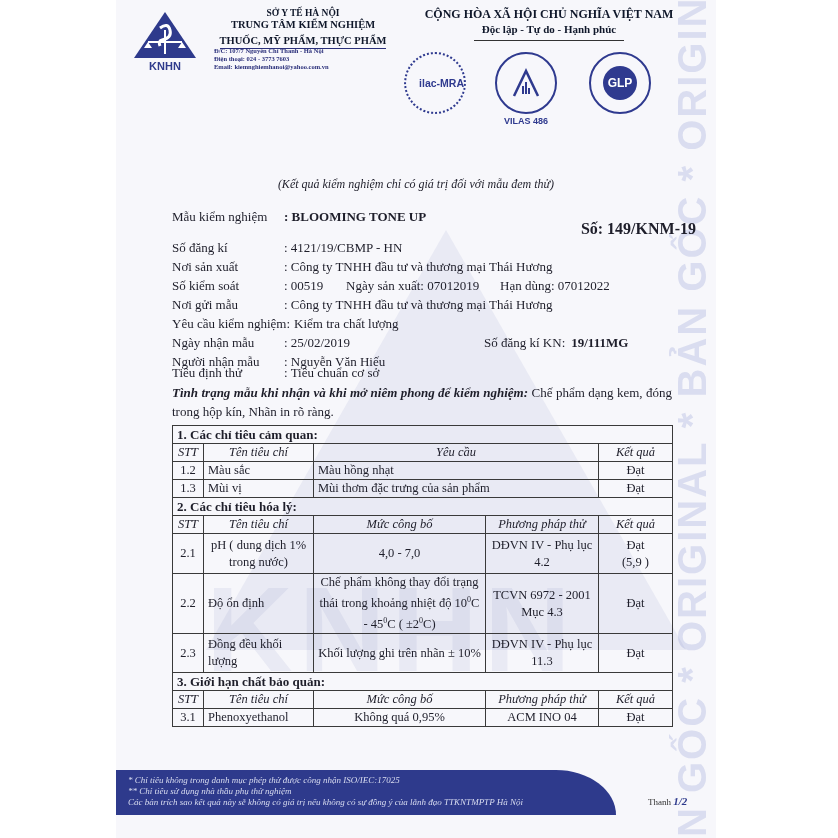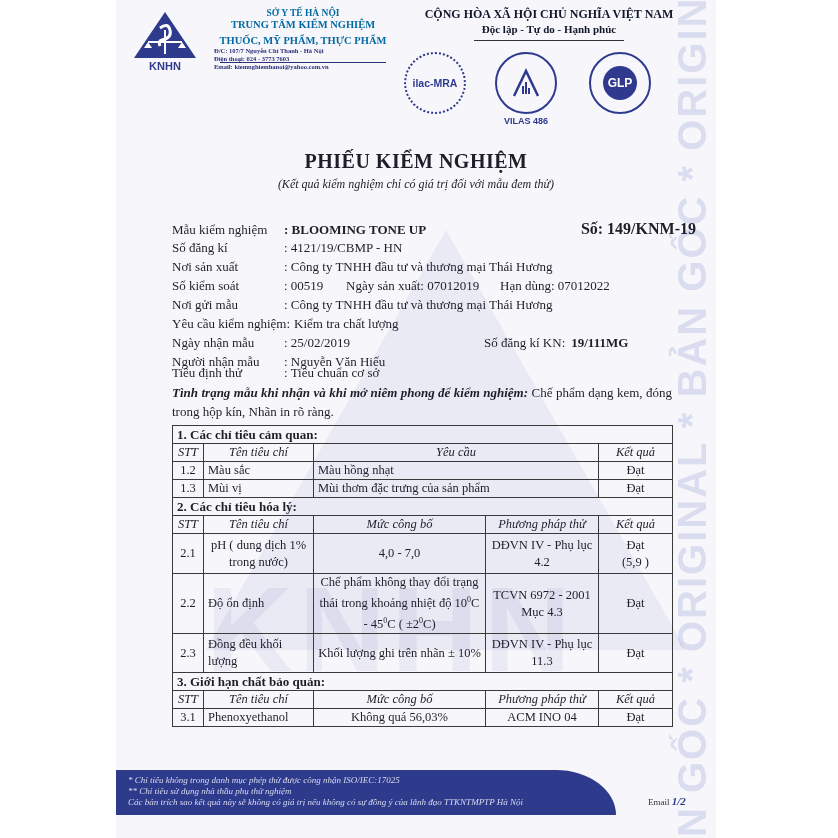--- a/index.html
+++ b/index.html
@@ -13,33 +13,33 @@
             border-left:240px solid transparent; border-right:240px solid transparent;
             border-bottom:420px solid rgba(60,70,160,0.07); }
   .wm-knhn { position:absolute; left:90px; top:560px; font-family:"Liberation Sans",sans-serif;
              font-weight:bold; font-size:120px; color:rgba(60,70,160,0.07); letter-spacing:6px; }
   .wm-side { position:absolute; right:-6px; top:0; width:60px; height:838px; }
   .wm-side span { position:absolute; left:50%; top:50%; transform:translate(-50%,-50%) rotate(-90deg);
                   white-space:nowrap; font-family:"Liberation Sans",sans-serif; font-weight:bold;
                   font-size:40px; color:rgba(120,130,200,0.22); letter-spacing:2px; }
   
   .logo { left:14px; top:10px; width:70px; height:62px; }
-  .org { left:92px; top:8px; width:190px; text-align:center; font-weight:bold; color:#0369a1; }
+  .org { left:92px; top:8px; width:190px; text-align:center; font-weight:bold; color:#0f172a; }
   .org .l1 { font-size:9.5px; line-height:11px; }
   .org .l2 { font-size:10.5px; line-height:11px; }
-  .org .l3 { font-size:10.5px; line-height:12px; border-bottom:1px solid #2a2f7a; display:inline-block; padding-bottom:15px; }
+  .org .l3 { font-size:10.5px; line-height:12px; border-bottom:1px solid #2a2f7a; display:inline-block; padding-bottom:1px; }
   .contact { left:98px; top:47px; font-size:6.5px; line-height:8px; font-weight:bold; color:#2a2f7a; }
   .nation { left:268px; top:7px; width:330px; text-align:center; font-weight:bold; color:#0f172a; }
   .nation .n1 { font-size:12px; line-height:15px; }
   .nation .n2 { font-size:11px; line-height:14px; }
   .nation .rule { width:150px; height:1px; background:#333; margin:4px auto 0; }
   .seal { top:52px; width:62px; height:62px; border-radius:50%; border:2px solid #2f3a8f;
           box-sizing:border-box; display:flex; align-items:center; justify-content:center;
           font-family:"Liberation Sans",sans-serif; font-weight:bold; color:#2f3a8f; }
-  .seal-ilac { left:288px; font-size:10.5px; border-style:dotted; }
+  .seal-ilac { left:288px; font-size:10.5px; border-style:dotted;justify-content:flex-end; }
   .seal-boa  { left:379px; font-size:22px; }
   .seal-glp  { left:473px; font-size:16px; }
   .seal-glp .inner { width:34px; height:34px; border-radius:50%; background:#2f3a8f; color:#fff;
                      display:flex; align-items:center; justify-content:center; font-size:12px; }
   .vilas { left:374px; top:116px; width:72px; text-align:center; font-family:"Liberation Sans",sans-serif;
            font-weight:bold; font-size:9px; color:#2f3a8f; }
   
   .title { left:0; top:150px; width:600px; text-align:center; font-weight:bold; font-size:20px; letter-spacing:0.5px; }
   .subtitle { left:0; top:177px; width:600px; text-align:center; font-style:italic; font-size:12px; }
   .docno { left:420px; top:204px; width:160px; text-align:right; font-weight:bold; font-size:16px;margin-top:16px; }
@@ -109,25 +109,24 @@
         <line x1="12" y1="26" x2="12" y2="18" stroke="#2f3a8f" stroke-width="2"></line>
         <line x1="15" y1="26" x2="15" y2="14" stroke="#2f3a8f" stroke-width="2"></line>
         <line x1="18" y1="26" x2="18" y2="20" stroke="#2f3a8f" stroke-width="2"></line>
       </svg>
   </div>
   <div class="abs vilas">VILAS 486</div>
   <div class="abs seal seal-glp">
     <div class="inner">GLP</div>
   </div>
 
-  <div class="abs title">PHIẾU KIỂM NGHIỆM</div>
   <div class="abs subtitle">(Kết quả kiểm nghiệm chỉ có giá trị đối với mẫu đem thử)</div>
   <div class="abs docno">Số: 149/KNM-19</div>
 
-  <div class="abs info" style="top:220px">
+  <div class="abs info" style="top:207px">
     <span class="lab">Mẫu kiểm nghiệm</span><span class="val bold">: BLOOMING TONE UP</span>
   </div>
   <div class="abs info" style="top:238px">
     <span class="lab">Số đăng kí</span><span class="val">: 4121/19/CBMP - HN</span>
   </div>
   <div class="abs info" style="top:257px">
     <span class="lab">Nơi sản xuất</span><span class="val">: Công ty TNHH đầu tư và thương mại Thái Hương</span>
   </div>
   <div class="abs info" style="top:276px">
     <span class="lab">Số kiểm soát</span><span class="val" style="width:62px">: 00519</span><span class="val" style="width:154px">Ngày sản xuất: 07012019</span><span class="val">Hạn dùng: 07012022</span>
@@ -222,28 +221,28 @@
     <tr class="hdr">
       <td>STT</td>
       <td>Tên tiêu chí</td>
       <td>Mức công bố</td>
       <td>Phương pháp thử</td>
       <td>Kết quả</td>
     </tr>
     <tr>
       <td class="c">3.1</td>
       <td>Phenoxyethanol</td>
-      <td class="c">Không quá 56,03%</td>
+      <td class="c">Không quá 0,95%</td>
       <td class="c">ACM INO 04</td>
       <td class="c">Đạt</td>
     </tr>
   </tbody>
     </table>
 
   <div class="abs footer">
     <div>* Chỉ tiêu không trong danh mục phép thử được công nhận ISO/IEC:17025</div>
     <div>** Chỉ tiêu sử dụng nhà thầu phụ thử nghiệm</div>
     <div>Các bản trích sao kết quả này sẽ không có giá trị nếu không có sự đồng ý của lãnh đạo TTKNTMPTP Hà Nội</div>
   </div>
   <div class="abs page">
-    <span>Email</span> <span class="sig">1/2</span>
+    <span>Thanh</span> <span class="sig">1/2</span>
   </div>
 </div>
 
 </body></html>

